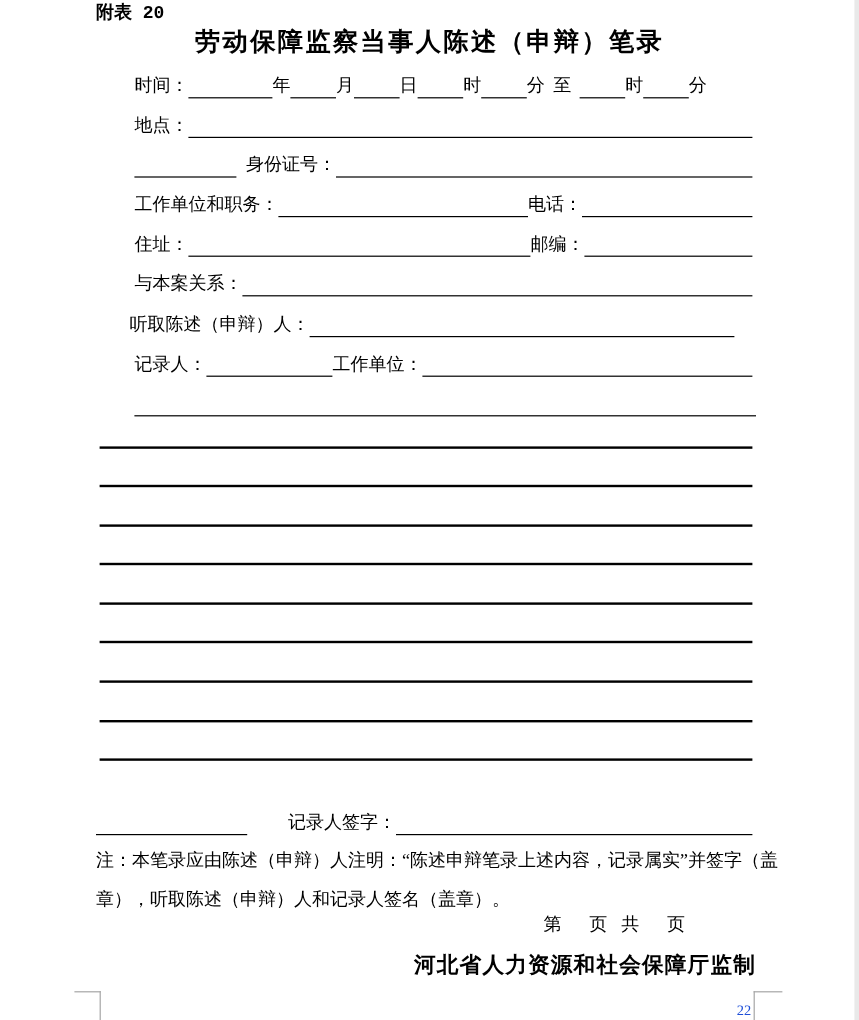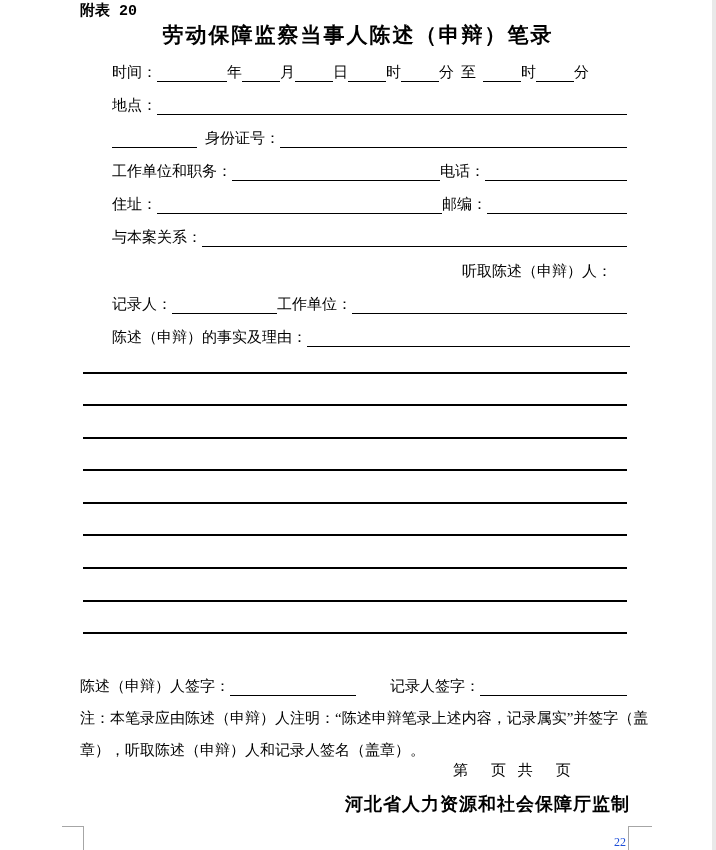--- a/index.html
+++ b/index.html
@@ -97,49 +97,47 @@
   <span class="bl" style="width:285px"></span>
   <span class="lb">邮编：</span>
   <span class="bl fill"></span>
 </div>
 
 <div class="row" style="top:227px;left:112px;right:89px;">
   <span class="lb">与本案关系：</span>
   <span class="bl fill"></span>
 </div>
 
-<div class="row" style="top:261px;left:108px;right:104px;flex-direction:column;">
+<div class="row" style="top:261px;left:108px;right:104px;">
   <span class="lb">听取陈述（申辩）人：</span>
   <span class="bl fill"></span>
 </div>
 
 <div class="row" style="top:294px;left:112px;right:89px;">
   <span class="lb">记录人：</span>
   <span class="bl" style="width:105px"></span>
   <span class="lb">工作单位：</span>
   <span class="bl fill"></span>
 </div>
 
 <div class="row" style="top:327px;left:112px;right:86px;">
-  <span class="lb">陈述（申辩）的事实及理由：</span>
   <span class="bl fill"></span>
 </div>
 
 <div class="ruled" style="top:372px"></div>
 <div class="ruled" style="top:404px"></div>
 <div class="ruled" style="top:437px"></div>
 <div class="ruled" style="top:469px"></div>
 <div class="ruled" style="top:502px"></div>
 <div class="ruled" style="top:534px"></div>
 <div class="ruled" style="top:567px"></div>
 <div class="ruled" style="top:600px"></div>
 <div class="ruled" style="top:632px"></div>
 
 <div class="row" style="top:676px;left:80px;right:89px;">
-  <span class="lb">陈述（申辩）人签字：</span>
   <span class="bl" style="width:126px"></span>
   <span class="sp" style="width:34px"></span>
   <span class="lb">记录人签字：</span>
   <span class="bl fill"></span>
 </div>
 
 <div class="abs note" style="top:708px">注：本笔录应由陈述（申辩）人注明：“陈述申辩笔录上述内容，记录属实”并签字（盖</div>
 <div class="abs note" style="top:740px">章），听取陈述（申辩）人和记录人签名（盖章）。</div>
 
 <div class="abs pagination">第　页 共　页</div>

